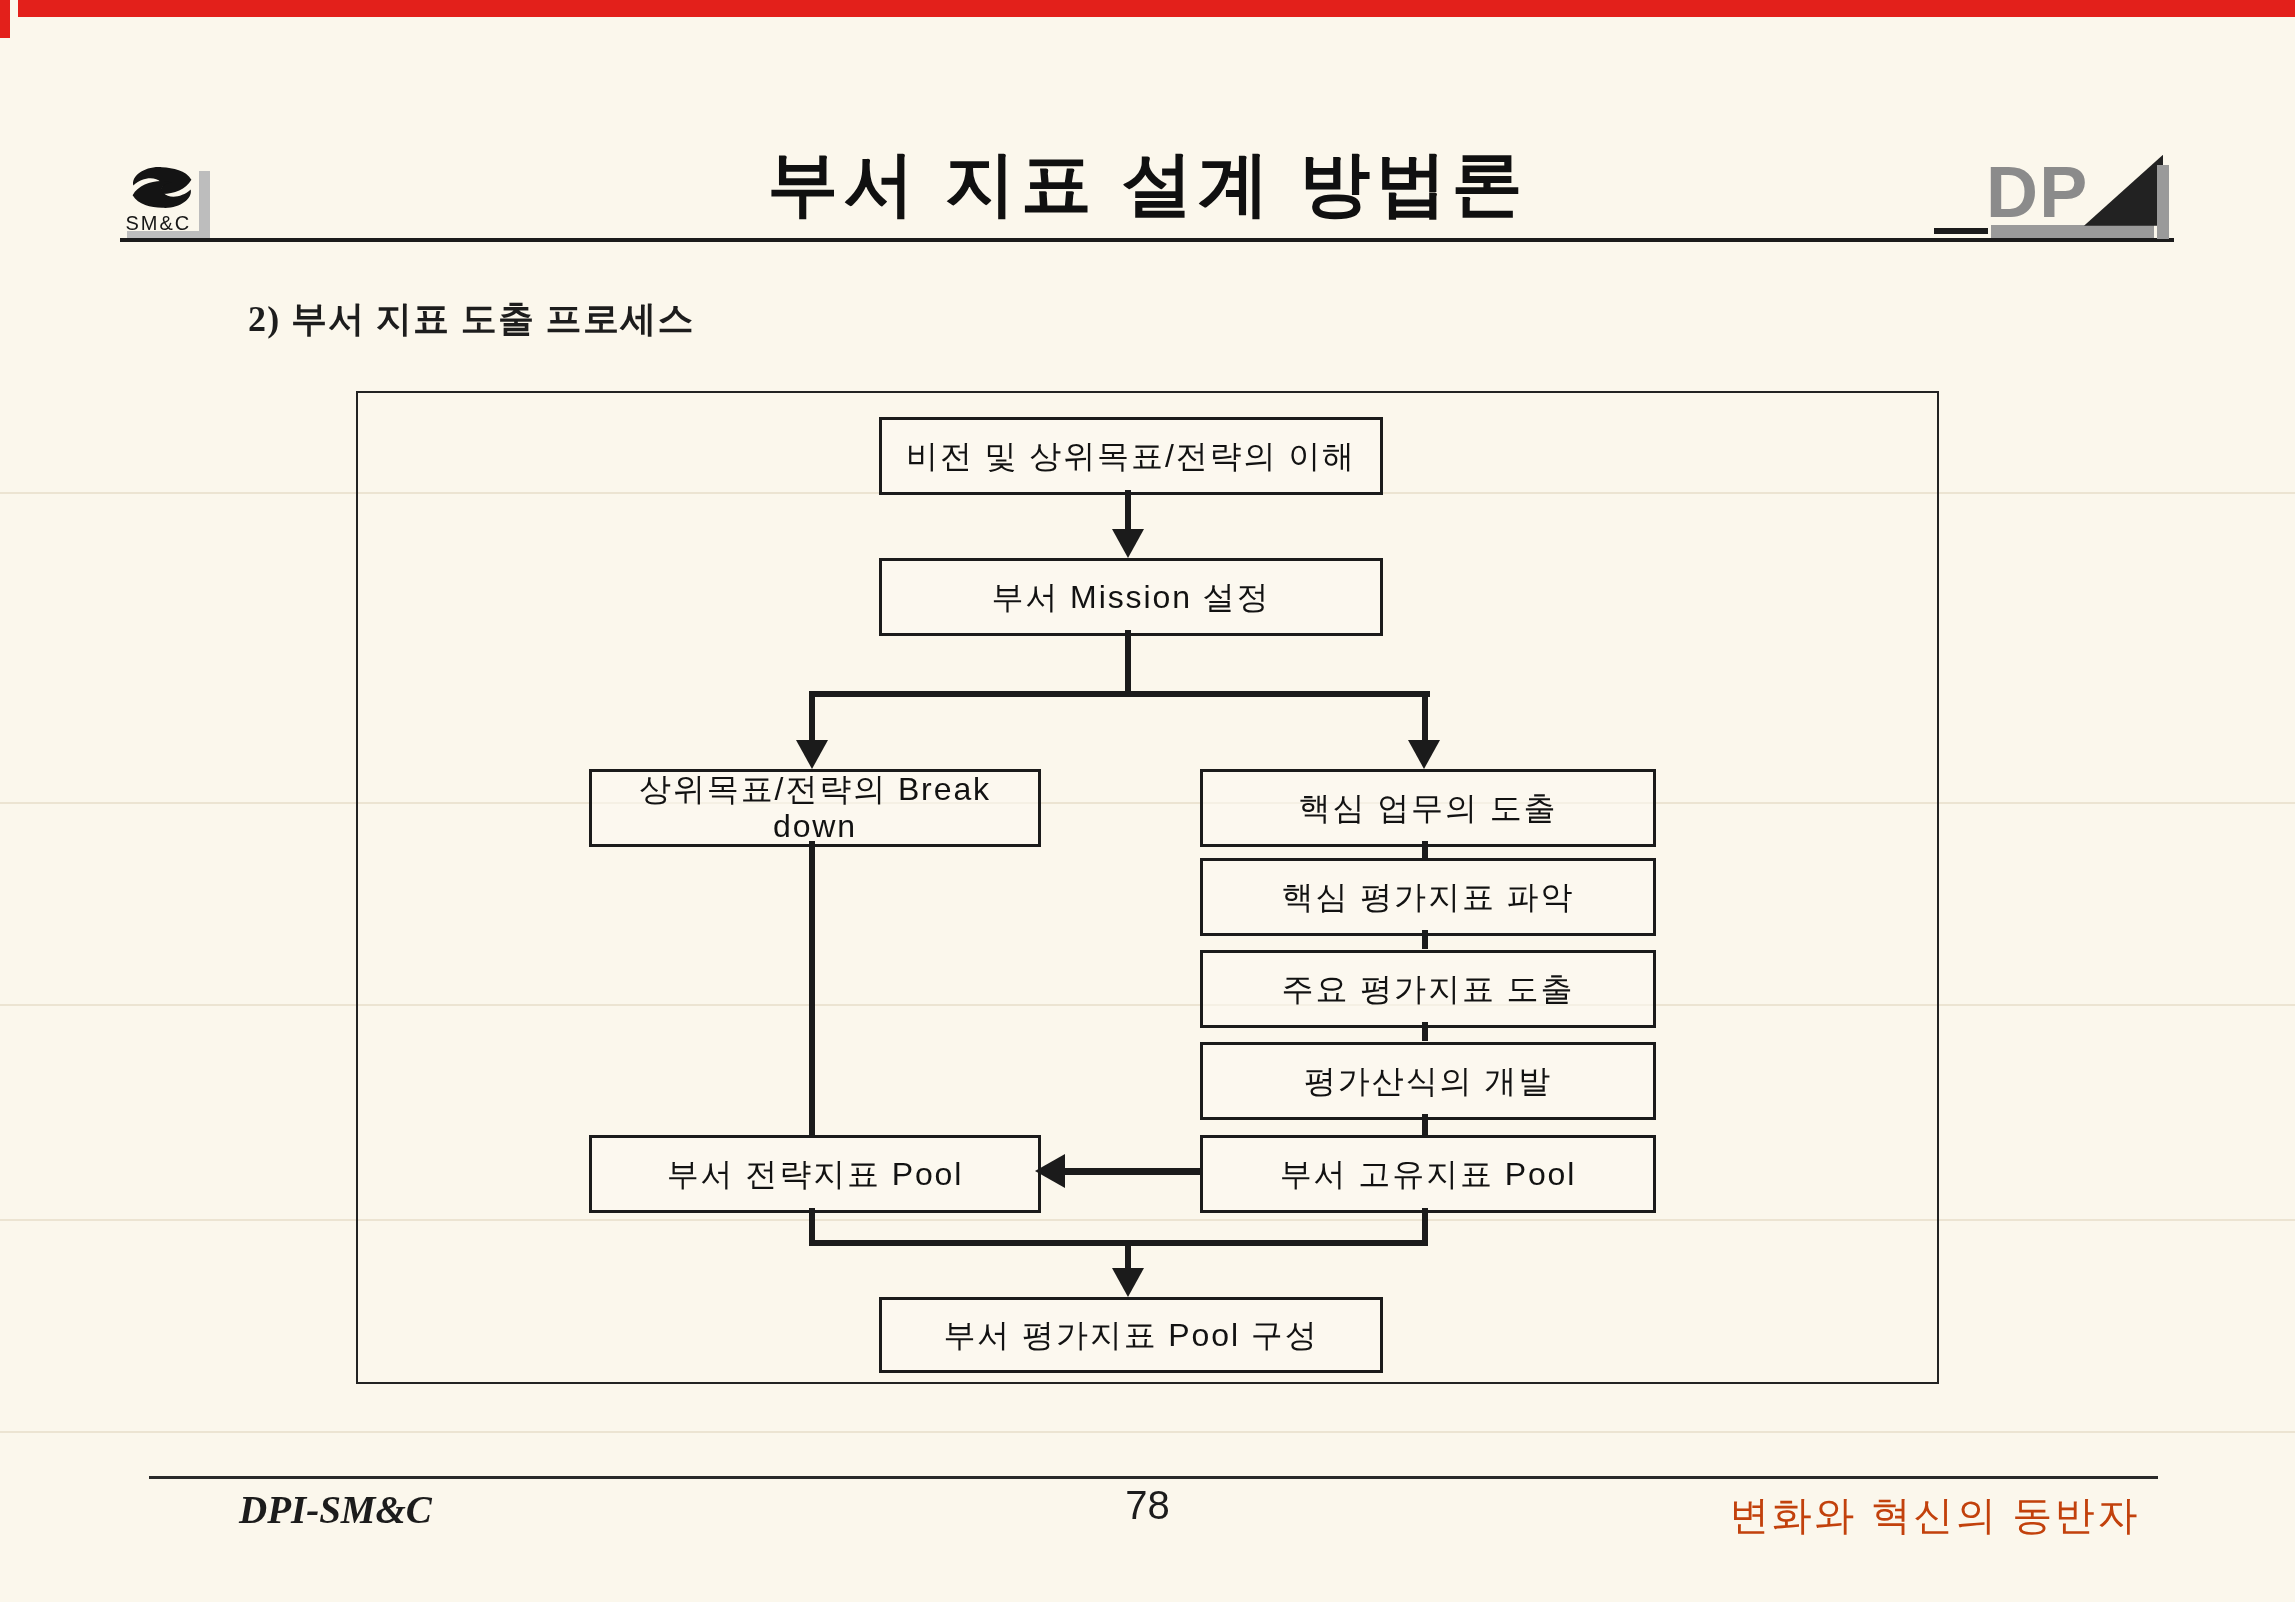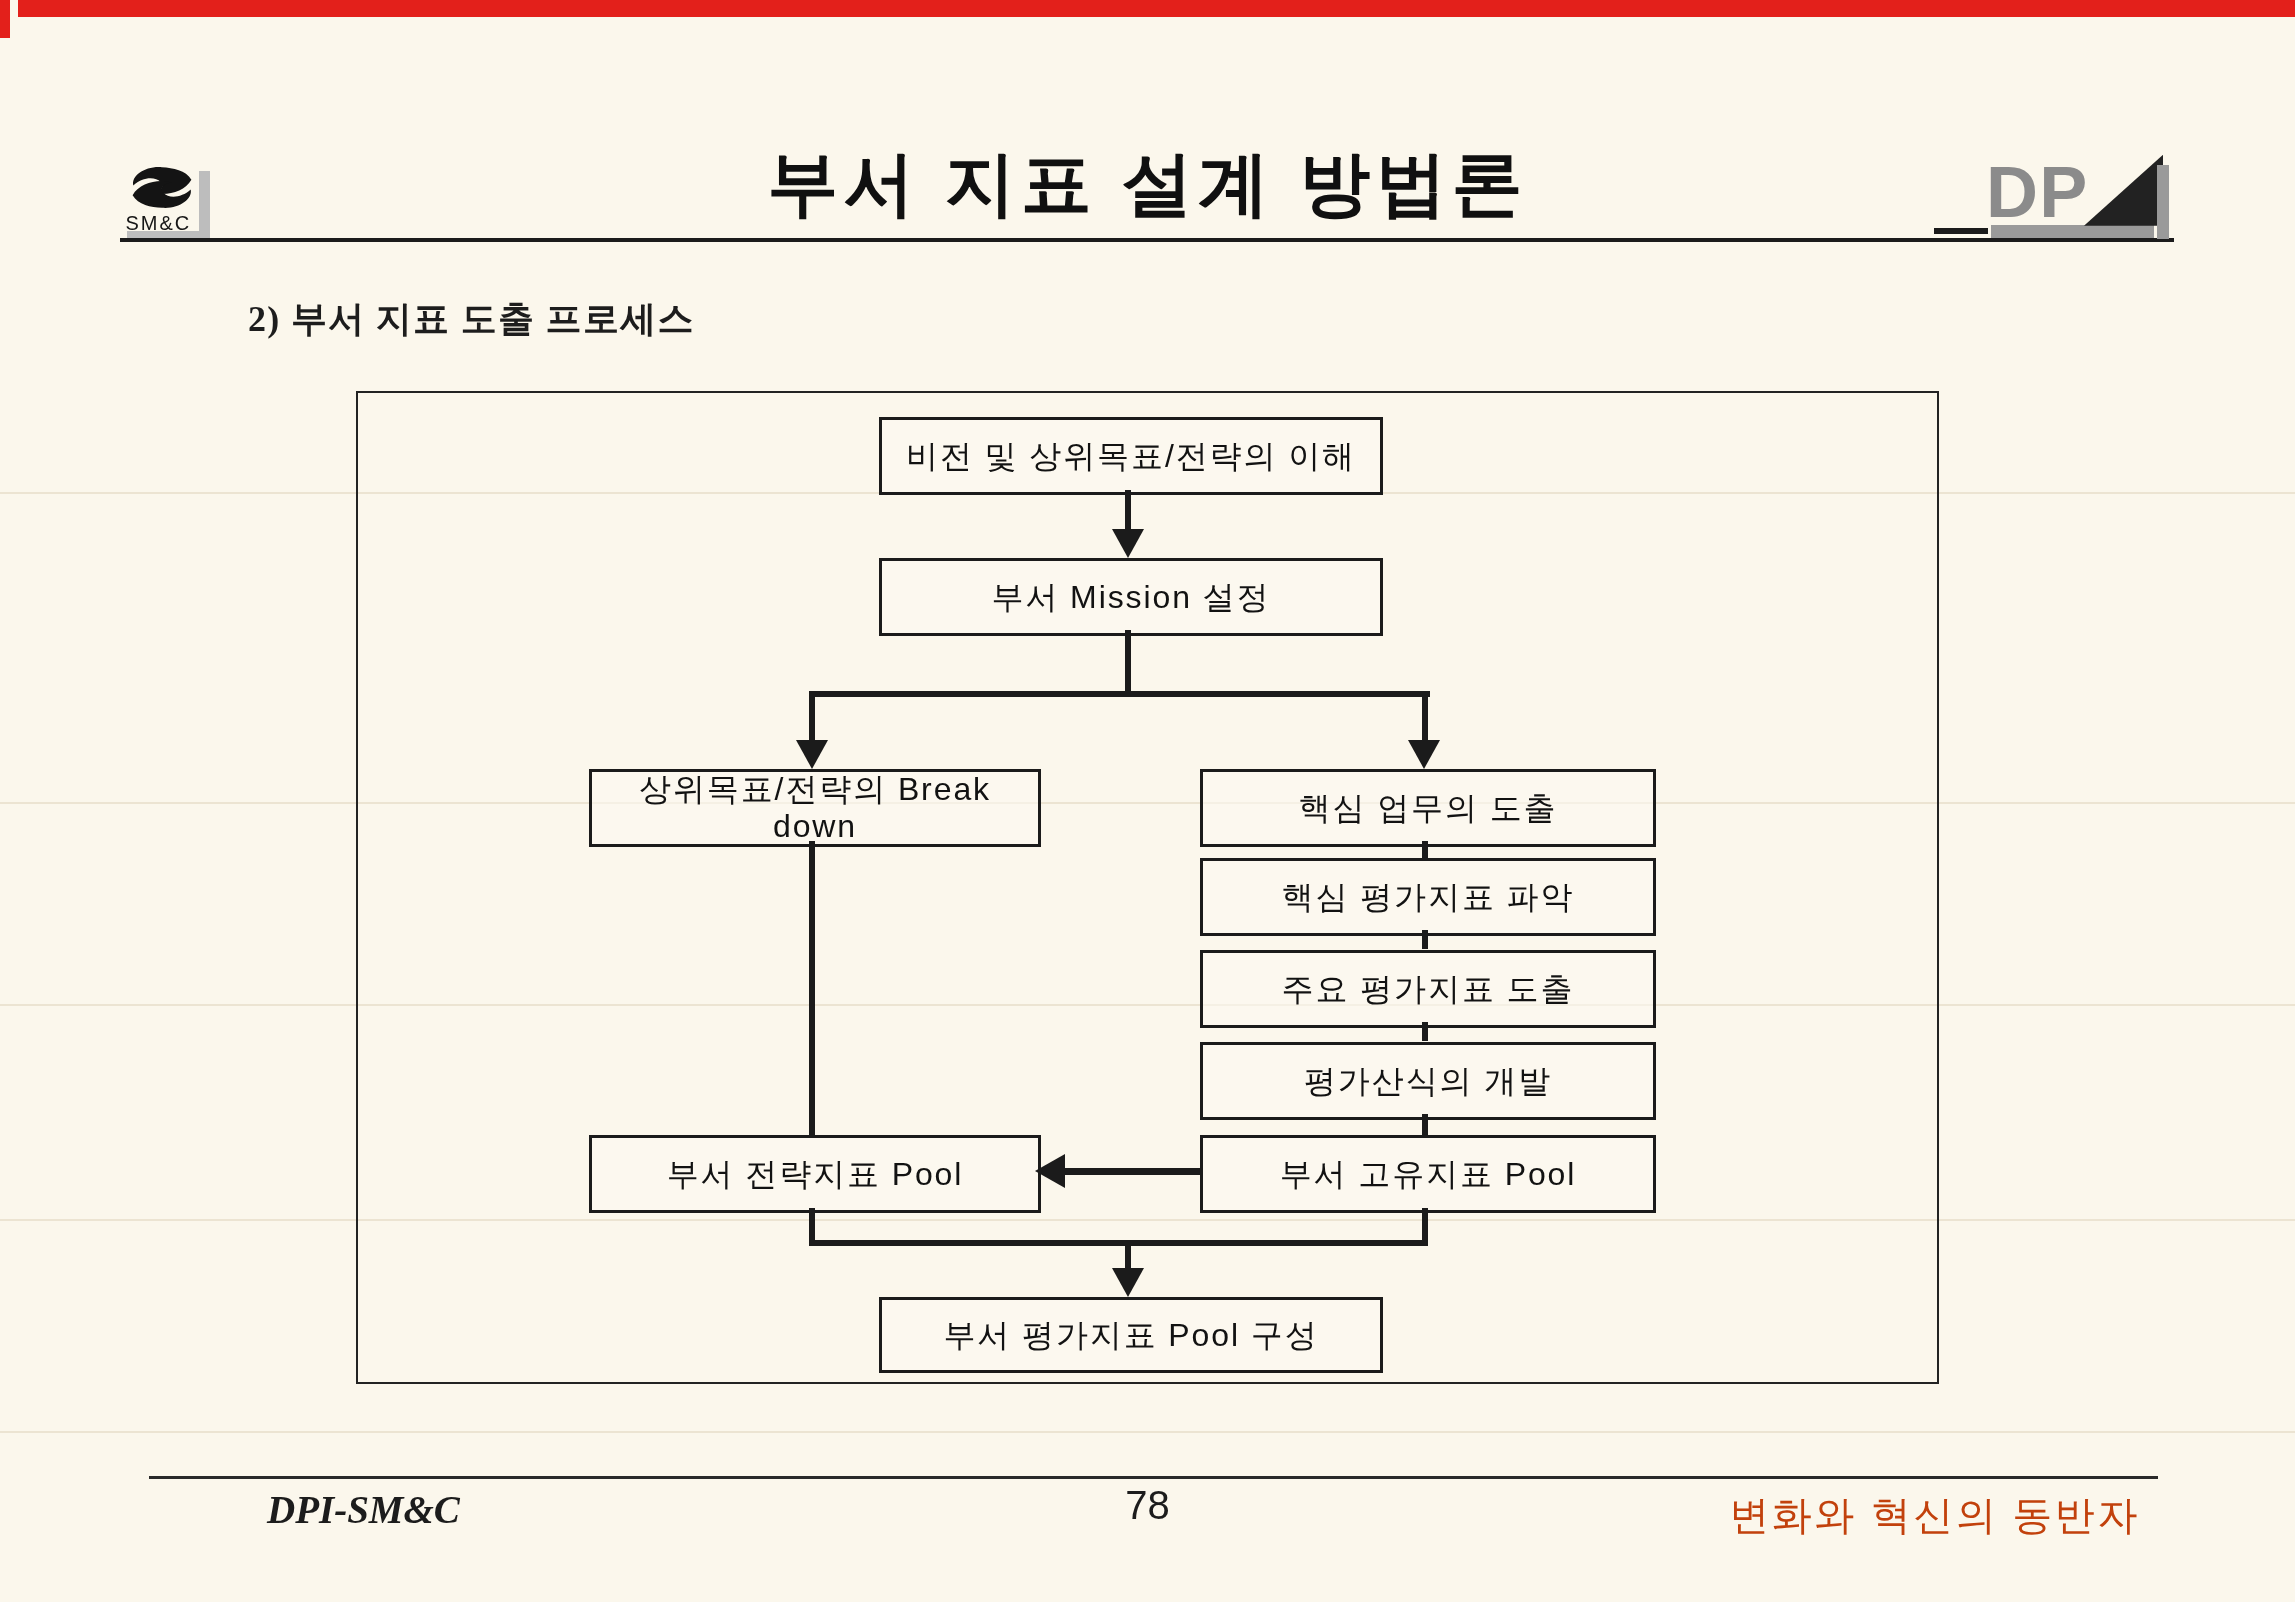--- a/index.html
+++ b/index.html
@@ -43,21 +43,21 @@
     font-size:32px;font-weight:500;letter-spacing:1.9px;color:#121212;line-height:1.15;
   }
   .vline,.hline{position:absolute;background:#1b1b1b;}
   .arrow-down{position:absolute;width:0;height:0;
     border-left:16px solid transparent;border-right:16px solid transparent;border-top:29px solid #1b1b1b;}
   .arrow-left{position:absolute;width:0;height:0;
     border-top:17.5px solid transparent;border-bottom:17.5px solid transparent;border-right:30px solid #1b1b1b;}
   
   .footer-rule{position:absolute;left:149px;top:1476px;width:2009px;height:2.6px;background:#2a2a2a;}
   .footer-left{position:absolute;left:239px;top:1487px;font-family:"Liberation Serif",serif;
-    font-weight:bold;font-style:italic;font-size:39px;color:#1c1c1c;margin-left:28px;}
+    font-weight:bold;font-style:italic;font-size:39px;color:#1c1c1c;}
   .footer-page{position:absolute;left:50%;transform:translateX(-50%);top:1483px;font-size:40px;color:#1c1c1c;}
   .footer-right{position:absolute;right:155px;top:1488px;font-size:40px;
     letter-spacing:2.6px;color:#c2410c;}
 </style>
 </head>
 <body>
 
 <div class="red-bar"></div>
 <div class="red-corner"></div>
 <div class="streak" style="top:492px"></div>

